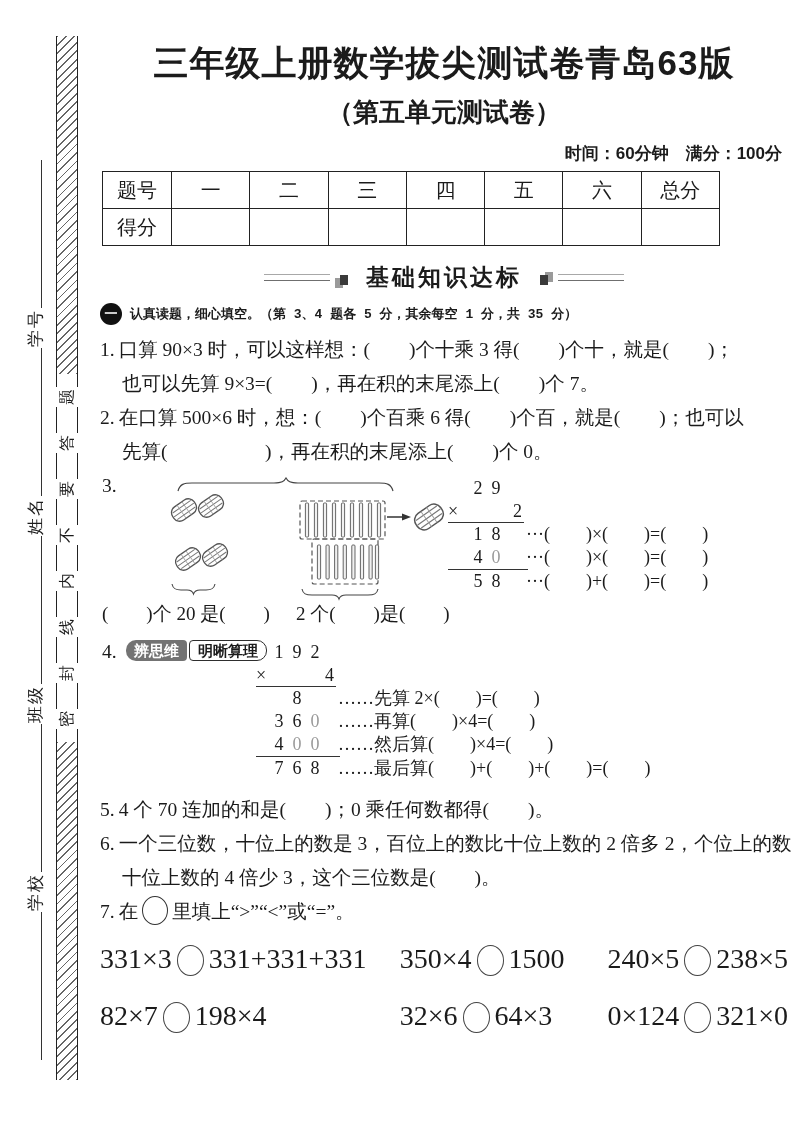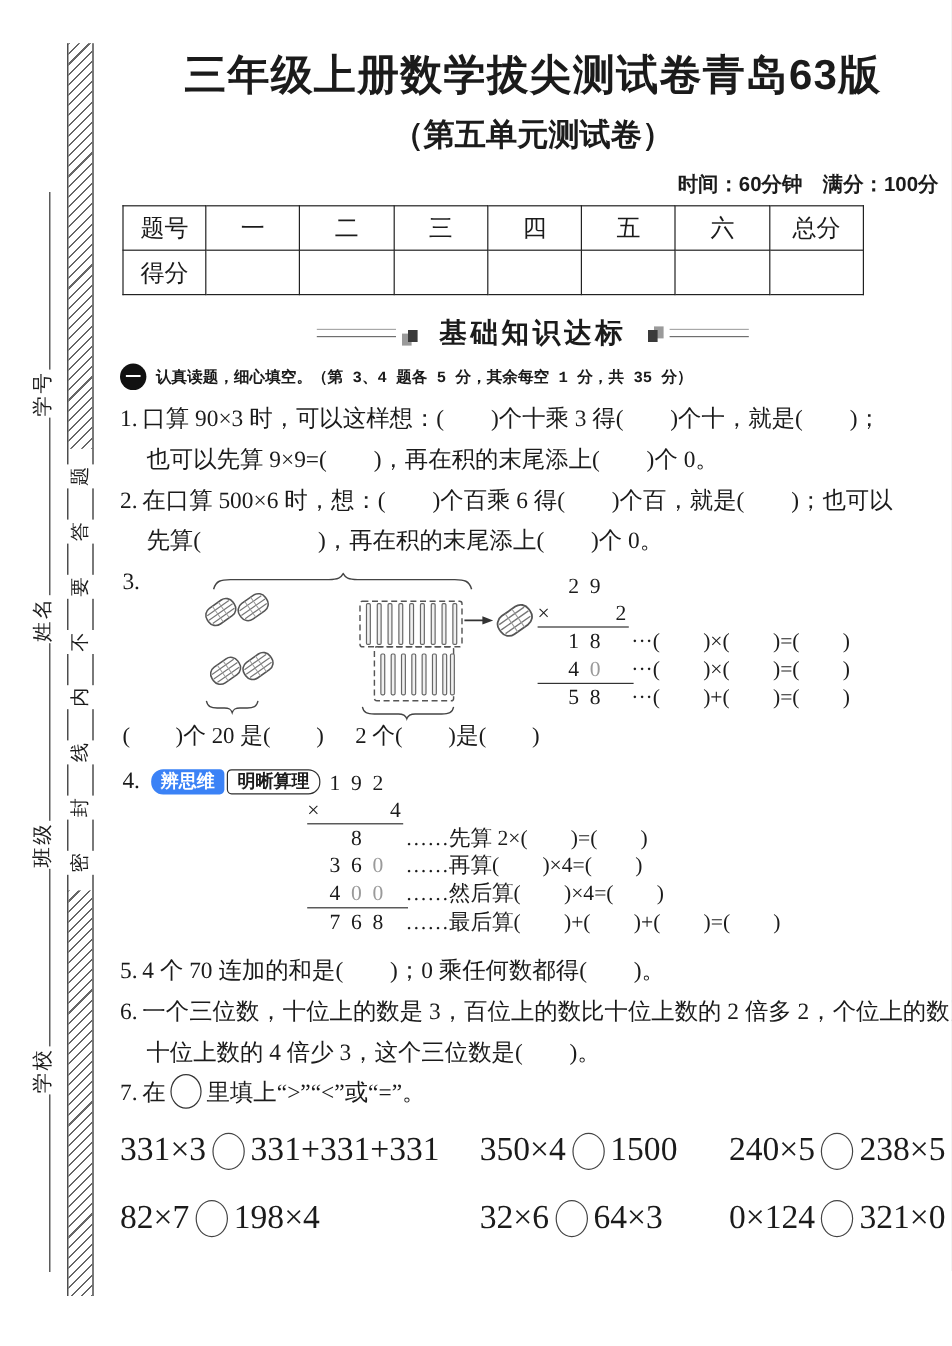--- a/index.html
+++ b/index.html
@@ -69,21 +69,21 @@
       border-bottom:1.6px solid #333;box-sizing:border-box;padding-right:2px;}
   .q3 .rule{width:80px;margin-left:-4px;border-top:1.6px solid #333;height:0;}
   .gray{color:#9a9a9a;}
   .msuf{margin-left:4px;}
 
   
   .q4{position:relative;height:146px;}
   .q4 .qno{position:absolute;left:2px;top:0;font-size:19.5px;}
   .q4 .tags{position:absolute;left:26px;top:1px;font-family:"Liberation Sans","DejaVu Sans",sans-serif;
       font-weight:bold;font-size:15px;white-space:nowrap;}
-  .tag-dark{background:#3b82f6;color:#fff;border-radius:10px 4px 4px 10px;padding:2px 8px;}
+  .tag-dark{background:#737373;color:#fff;border-radius:10px 4px 4px 10px;padding:2px 8px;}
   .tag-light{border:1.5px solid #2e2e2e;border-radius:4px 10px 10px 4px;padding:1px 8px;margin-left:2px;}
   .q4 .mult{left:160px;top:0;}
   .q4 .md{width:74px;}
   .q4 .op-row{display:flex;justify-content:space-between;width:80px;margin-left:-4px;
       border-bottom:1.6px solid #333;box-sizing:border-box;padding-right:2px;}
   .q4 .rule{width:84px;margin-left:-4px;border-top:1.6px solid #333;height:0;}
 
   .q5{margin-top:6px;}
 
   
@@ -163,21 +163,21 @@
       <span class="deco-sq r"></span>
       <span class="deco-line"></span>
     </div>
 
     <div class="intro">
       <span class="qbadge">一</span>
       <span class="intro-text">认真读题，细心填空。（第 3、4 题各 5 分，其余每空 1 分，共 35 分）</span>
     </div>
 
     <div class="qline"><span class="qno">1.</span><span>口算 90×3 时，可以这样想：(　　)个十乘 3 得(　　)个十，就是(　　)；</span></div>
-    <div class="qline ind"><span>也可以先算 9×9=(　　)，再在积的末尾添上(　　)个 0。</span></div>
+    <div class="qline ind"><span>也可以先算 9×3=(　　)，再在积的末尾添上(　　)个 7。</span></div>
 
     <div class="qline"><span class="qno">2.</span><span>在口算 500×6 时，想：(　　)个百乘 6 得(　　)个百，就是(　　)；也可以</span></div>
     <div class="qline ind"><span>先算(　　　　　)，再在积的末尾添上(　　)个 0。</span></div>
 
     <div class="q3">
       <span class="qno">3.</span>
 
       <svg width="340" height="150" viewBox="0 0 340 150">
         <defs>
           <g id="bundle">

